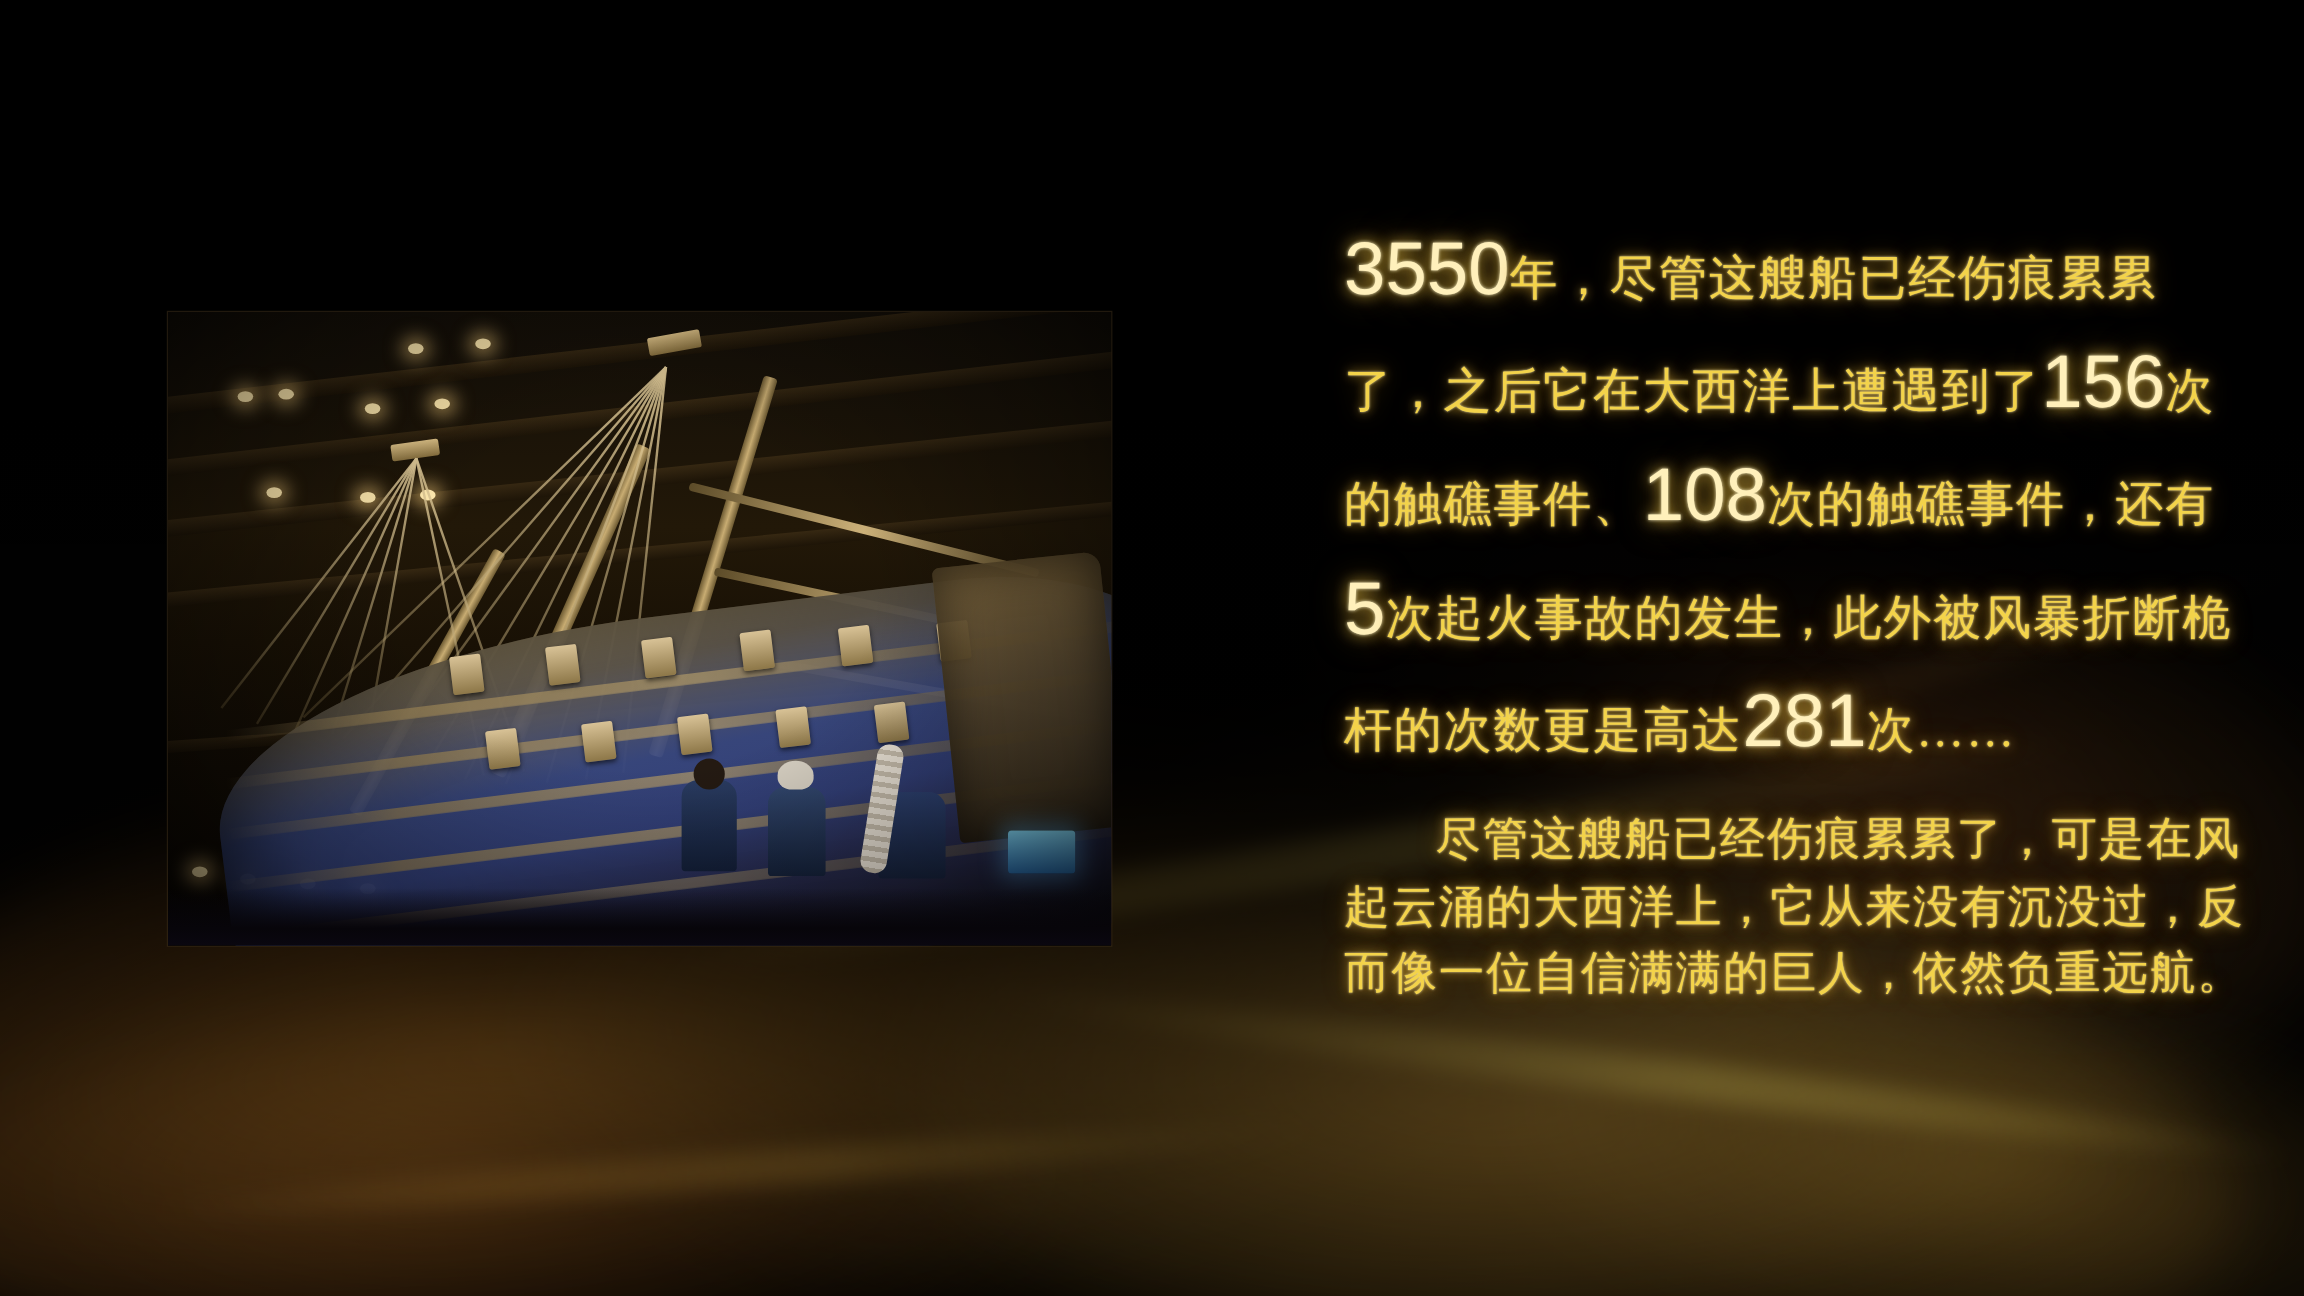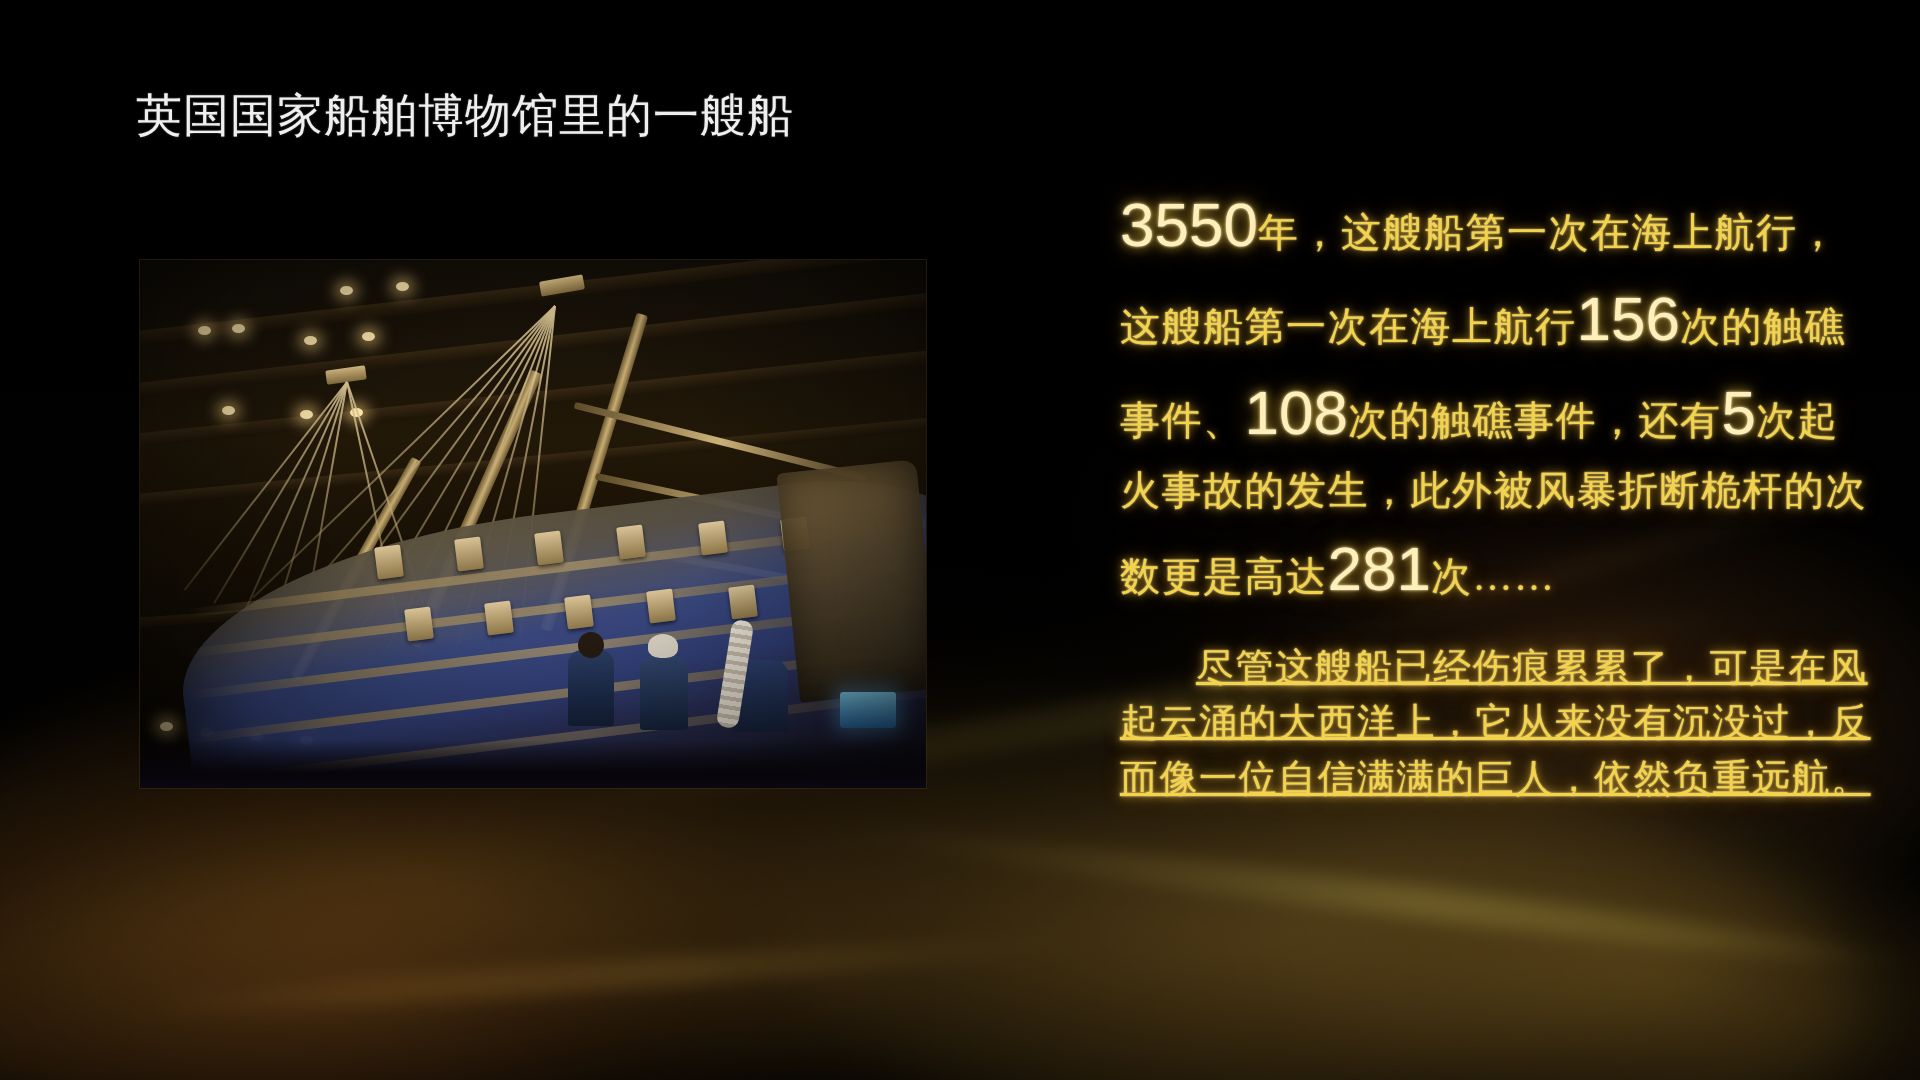--- a/index.html
+++ b/index.html
@@ -270,21 +270,21 @@
     font-size:62px;
     font-weight:400;
     letter-spacing:0px;
     color:#fff0bb;
     text-shadow:
        0 0 3px rgba(255,245,200,1),
        0 0 12px rgba(245,200,70,0.85),
        0 0 28px rgba(200,140,25,0.5);
   }
   .p1 { margin-bottom:10px; }
-  .p3 { margin-top:24px; font-size:38px; line-height:1.46;text-decoration:underline; }
+  .p3 { margin-top:24px; font-size:38px; line-height:1.46; }
   .indent { display:inline-block; width:2em; }
 </style>
 </head>
 <body>
 
 <div id="slide">
 
   <div class="bg-layer">
     <div class="ribbon rb1"></div>
     <div class="ribbon rb2"></div>
@@ -293,21 +293,20 @@
     <div class="ribbon rb5"></div>
     <div class="ribbon rb6"></div>
     <div class="streak st1"></div>
     <div class="streak st2"></div>
     <div class="streak st3"></div>
     <div class="streak st4"></div>
     <div class="vignette"></div>
     <div class="topmask"></div>
   </div>
 
-  <div id="title">英国国家船舶博物馆里的一艘船</div>
 
   <div id="photo-frame">
     <div class="ph hall"></div>
 
     <div class="ph beam b1"></div>
     <div class="ph beam b2"></div>
     <div class="ph beam b3"></div>
     <div class="ph beam b4"></div>
     <div class="ph beam b5"></div>
 
@@ -400,20 +399,20 @@
 
     <div class="ph blue-screen"></div>
 
     <div class="ph photo-vig"></div>
     <div class="ph photo-bottom"></div>
   </div>
 
   <div id="text-col">
 
     <div class="para p1">
-      <span class="num">3550</span><span>年，这艘船第一次在海上航行，这艘船第一次在海上航行</span><span class="num">156</span><span>次的触礁事件、</span><span class="num">108</span><span>次的触礁事件，还有</span><span class="num">5</span><span>次起火事故的发生，此外被风暴折断桅杆的次数更是高达</span><span class="num">281</span><span>次……</span>
+      <span class="num">3550</span><span>年，尽管这艘船已经伤痕累累了，之后它在大西洋上遭遇到了</span><span class="num">156</span><span>次的触礁事件、</span><span class="num">108</span><span>次的触礁事件，还有</span><span class="num">5</span><span>次起火事故的发生，此外被风暴折断桅杆的次数更是高达</span><span class="num">281</span><span>次……</span>
     </div>
 
     <div class="para p3"><span class="indent"></span><span>尽管这艘船已经伤痕累累了，可是在风起云涌的大西洋上，它从来没有沉没过，反而像一位自信满满的巨人，依然负重远航。</span></div>
 
   </div>
 
 </div>
 
 </body></html>

